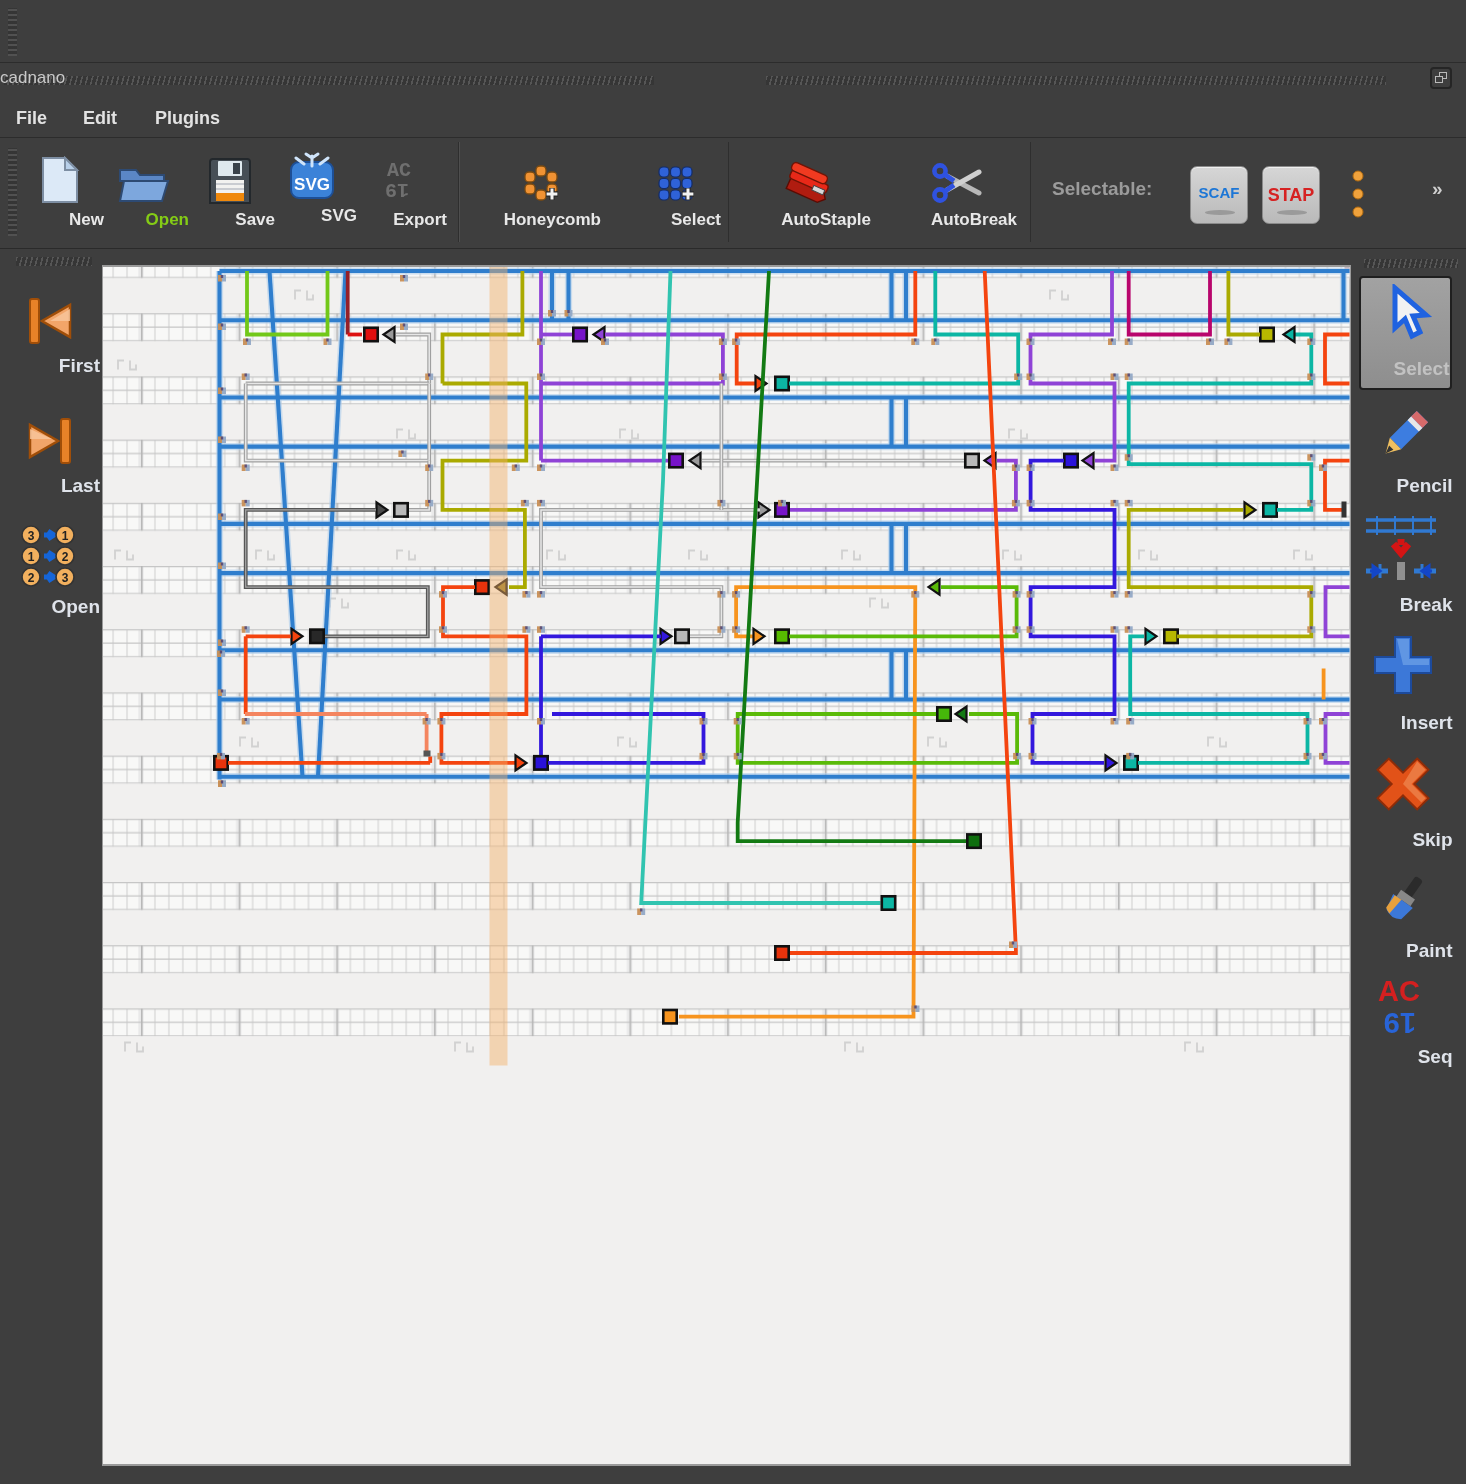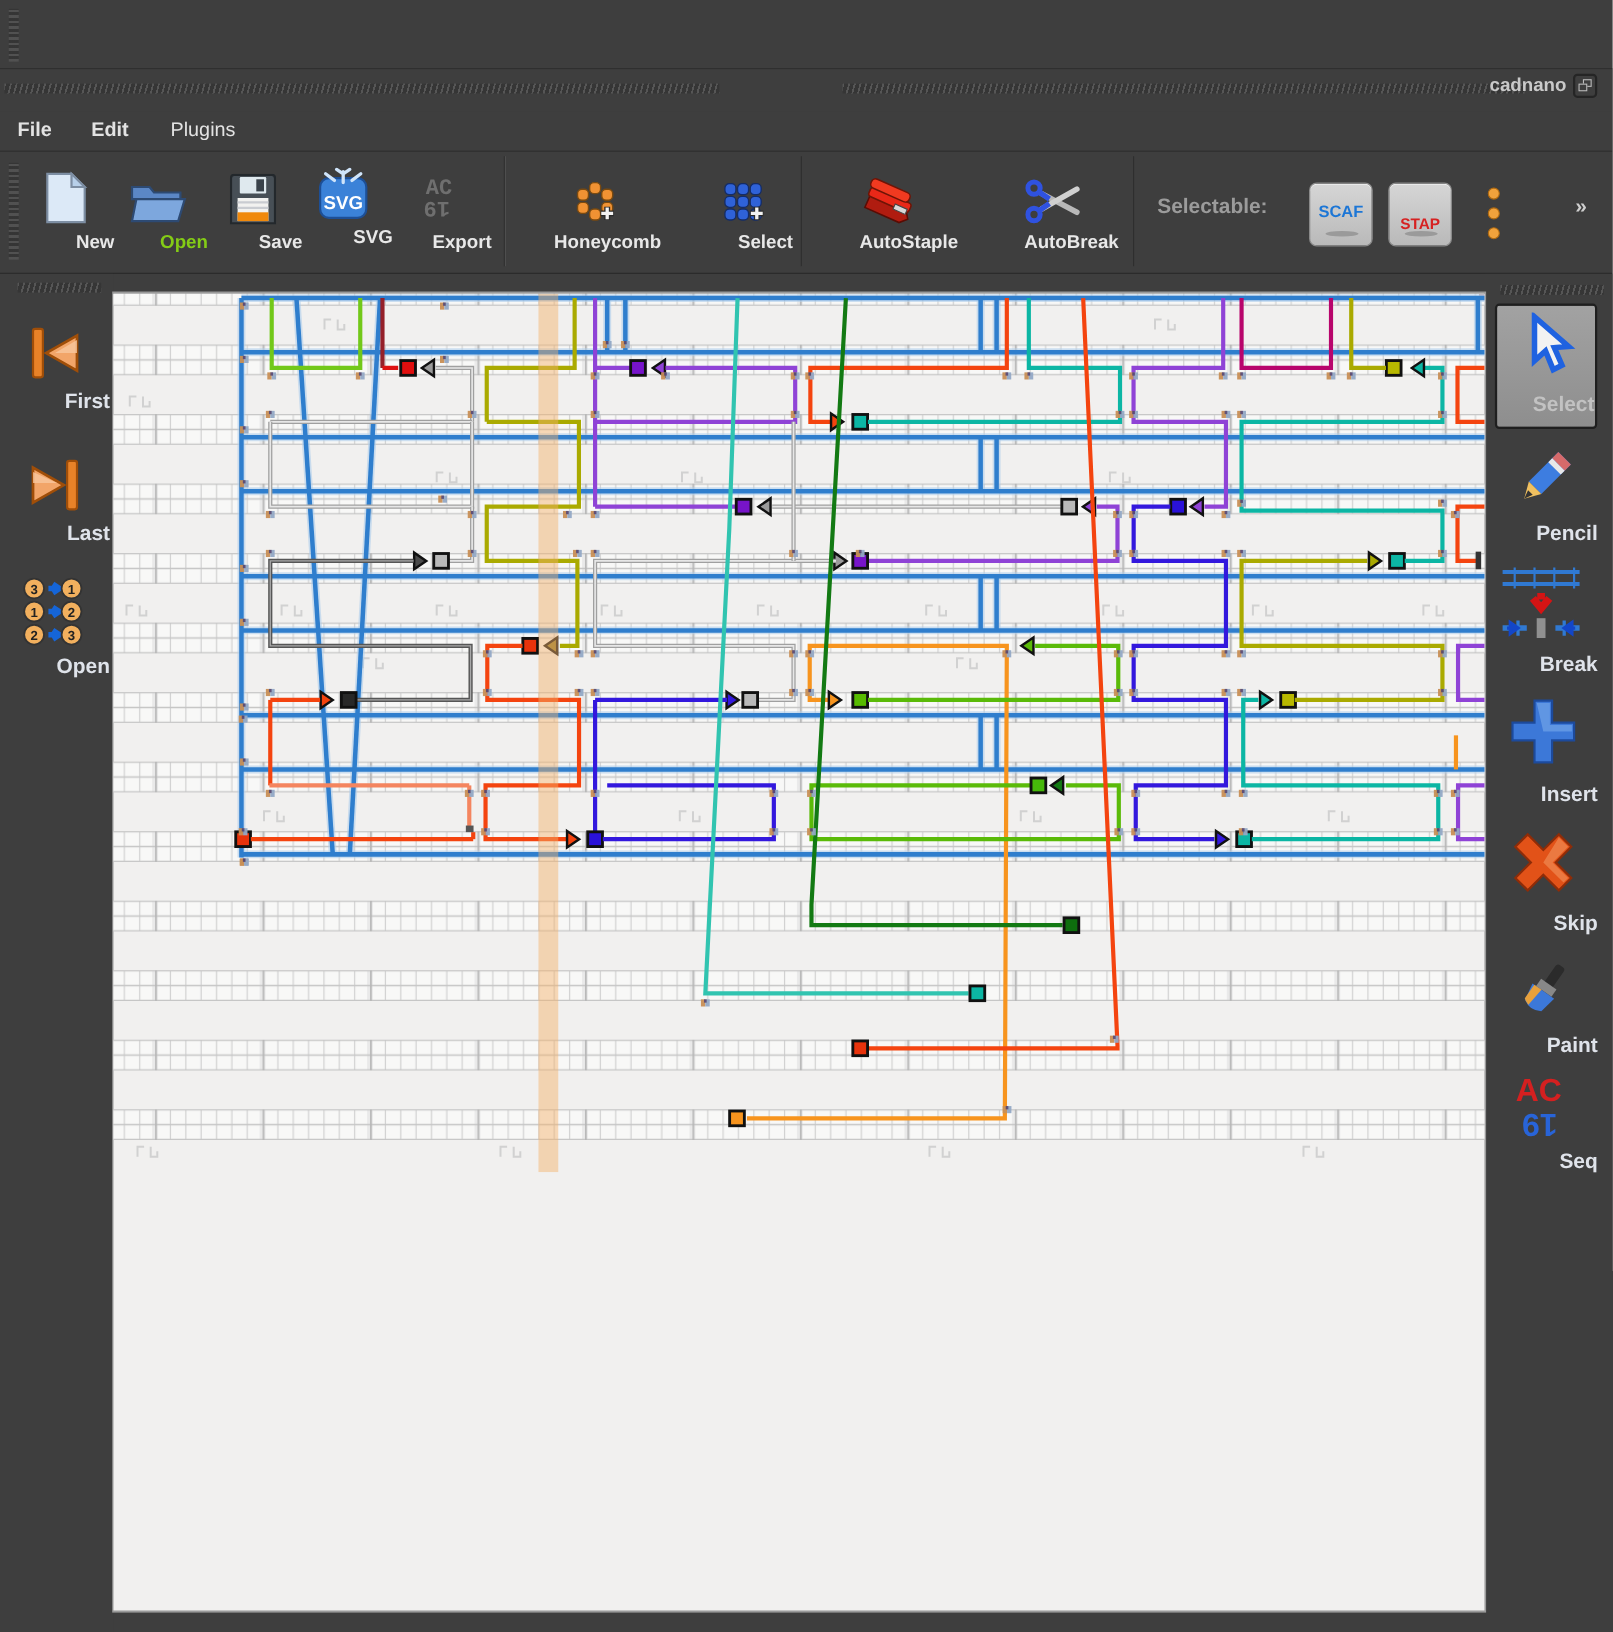--- a/index.html
+++ b/index.html
@@ -6,31 +6,31 @@
 .doth{position:absolute;height:9px;background:repeating-linear-gradient(105deg,#5a5a5a 0 1.6px,#343434 1.6px 5px);opacity:.85}
 .lbl{color:#dfe3ea;font-weight:700;text-align:right}
 </style></head><body>
 
 <div style="position:absolute;left:8px;top:8px;width:9px;height:48px" class="dotv"></div>
 <div style="position:absolute;left:0;top:62px;width:1466px;height:1px;background:#2c2c2c"></div>
 
 <div style="position:absolute;left:0;top:63px;width:1466px;height:38px;background:#3e3e3e">
   <div class="doth" style="left:4px;top:13px;width:650px"></div>
   <div class="doth" style="left:766px;top:13px;width:620px"></div>
-  <div style="position:absolute;left:0;top:5px;width:1424px;text-align:right;color:#c9c9c9;font-size:17px;font-weight:700">cadnano</div>
+  <div style="position:absolute;left:0;top:5px;width:1424px;text-align:left;color:#c9c9c9;font-size:17px;font-weight:400">cadnano</div>
   <div style="position:absolute;right:14px;top:4px;width:22px;height:22px;border:2px solid #252525;border-radius:4px;background:#3e3e3e">
      <div style="position:absolute;left:7px;top:3px;width:8px;height:7px;border:1.5px solid #bbb"></div>
      <div style="position:absolute;left:3px;top:7px;width:8px;height:7px;border:1.5px solid #bbb;background:#3e3e3e"></div>
   </div>
 </div>
 
 <div style="position:absolute;left:0;top:101px;width:1466px;height:36px;background:#3e3e3e">
   <span style="position:absolute;left:16px;top:7px;color:#e3e3e3;font-size:18px;font-weight:700">File</span>
   <span style="position:absolute;left:83px;top:7px;color:#e3e3e3;font-size:18px;font-weight:700">Edit</span>
-  <span style="position:absolute;left:155px;top:7px;color:#e3e3e3;font-size:18px;font-weight:400">Plugins</span>
+  <span style="position:absolute;left:155px;top:7px;color:#e3e3e3;font-size:18px;font-weight:700">Plugins</span>
 </div>
 <div style="position:absolute;left:0;top:137px;width:1466px;height:1px;background:#2c2c2c"></div>
 
 <div style="position:absolute;left:0;top:138px;width:1466px;height:110px;background:#3e3e3e">
   <div class="dotv" style="left:8px;top:10px;width:9px;height:88px"></div>
   <div style="position:absolute;left:458px;top:4px;width:1px;height:100px;background:#2e2e2e"></div>
   <div style="position:absolute;left:459px;top:4px;width:1px;height:100px;background:#4e4e4e"></div>
   <div style="position:absolute;left:728px;top:4px;width:1px;height:100px;background:#2e2e2e"></div>
   <div style="position:absolute;left:1030px;top:4px;width:1px;height:100px;background:#2e2e2e"></div>
   <div style="position:absolute;left:14px;top:10px;width:90px;height:95px">
@@ -150,21 +150,21 @@
         </svg>
       </div>
     <div class="lbl" style="position:absolute;left:0;top:62px;width:120px;font-size:17px;color:#e8e8e8">AutoStaple</div>
     </div>
     <div style="position:absolute;left:1052px;top:40px;color:#9b9b9b;font-size:19px;font-weight:700">Selectable:</div>
     <div style="position:absolute;left:1190px;top:28px;width:58px;height:58px;border-radius:7px;background:linear-gradient(#d6d6d6,#b9b9b9);border:1px solid #8a8a8a;box-shadow:inset 0 1px 0 #efefef">
       <div style="text-align:center;margin-top:17px;font-size:15px;font-weight:700;color:#1c76d6;font-family:'Liberation Sans'">SCAF</div>
       <div style="position:absolute;left:14px;bottom:8px;width:30px;height:5px;border-radius:50%;background:#9a9a9a"></div>
     </div>
     <div style="position:absolute;left:1262px;top:28px;width:58px;height:58px;border-radius:7px;background:linear-gradient(#d6d6d6,#b9b9b9);border:1px solid #8a8a8a;box-shadow:inset 0 1px 0 #efefef">
-      <div style="text-align:center;margin-top:28px;font-size:14px;font-weight:700;color:#d62222;font-family:'Liberation Sans'">STAP</div>
+      <div style="text-align:center;margin-top:18px;font-size:18px;font-weight:700;color:#d62222;font-family:'Liberation Sans'">STAP</div>
       <div style="position:absolute;left:14px;bottom:8px;width:30px;height:5px;border-radius:50%;background:#9a9a9a"></div>
     </div>
     <svg style="position:absolute;left:1350px;top:30px" width="16" height="56" viewBox="0 0 16 56">
       <g fill="#f0a23c" stroke="#b06a10" stroke-width="1">
         <circle cx="8" cy="8" r="5"></circle>
         <circle cx="8" cy="26" r="5"></circle>
         <circle cx="8" cy="44" r="5"></circle>
       </g>
     </svg>
     <div style="position:absolute;left:1432px;top:40px;color:#cfcfcf;font-size:19px;font-weight:700">»</div>

